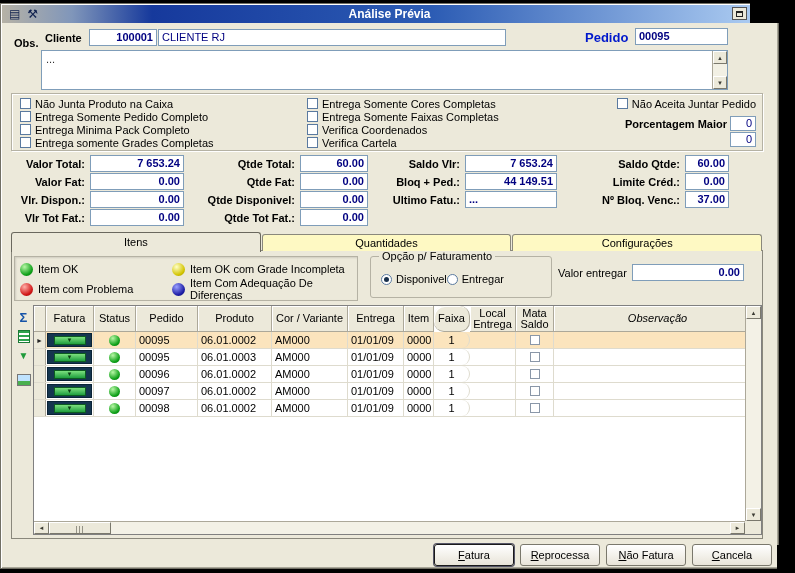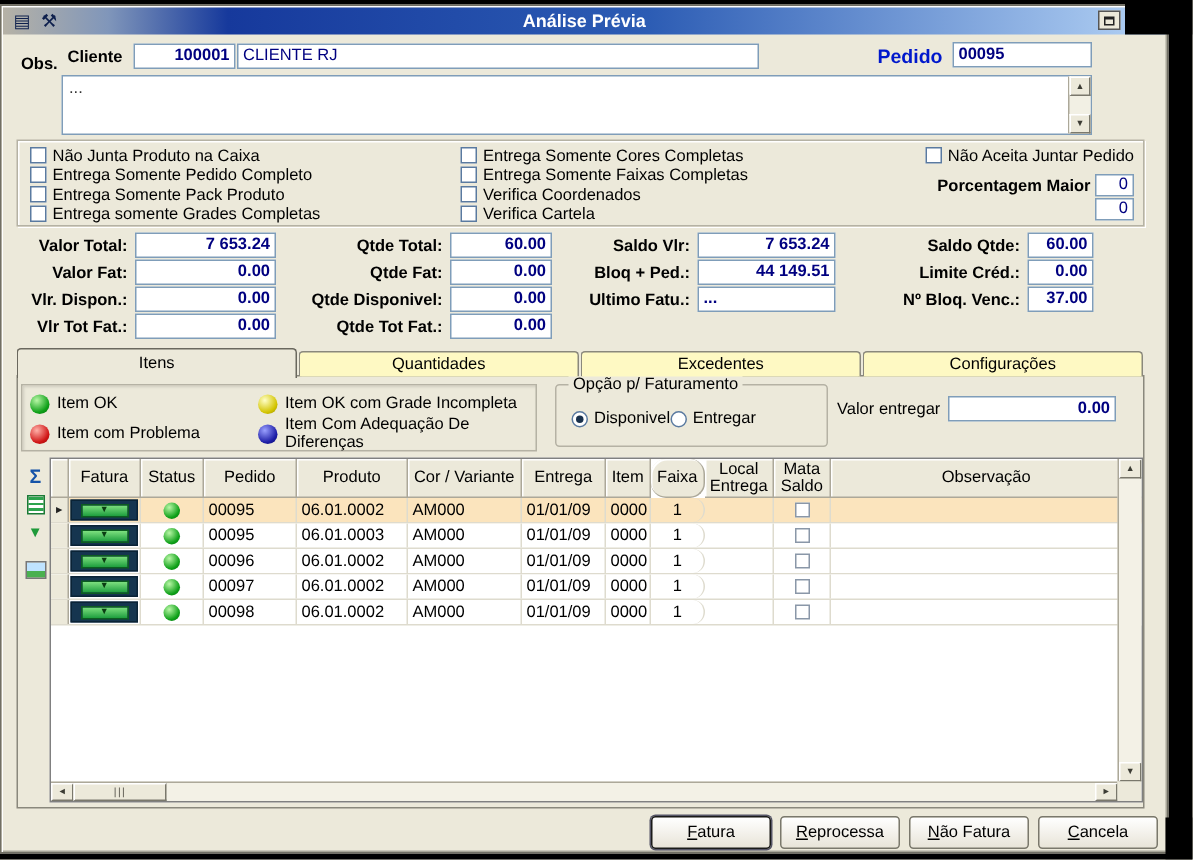--- a/index.html
+++ b/index.html
@@ -137,21 +137,21 @@
   .c-fat  { width: 48px; padding: 1px; }
   .c-st   { width: 42px; justify-content: center; }
   .c-ped  { width: 62px; }
   .c-prod { width: 74px; }
   .c-cor  { width: 76px; }
   .c-ent  { width: 56px; }
   .c-item { width: 30px; }
   .c-fx   { width: 36px; justify-content: center; border-radius: 10px; }
   .c-loc  { width: 46px; justify-content: center; }
   .c-ms   { width: 38px; justify-content: center; }
-  .c-obs  { flex: 1 1 auto; border-right: none; }
+  .c-obs  { flex: 1 1 auto; border-right: none; font-style: italic; }
   .fat-inner { width: 100%; height: 100%; background: #15354f; border: 1px solid #0a2336; display: flex; align-items: center; justify-content: center; }
   .fat-btn { width: 32px; height: 9px; background: linear-gradient(#7de07f, #1e9e3e); border: 1px solid #0c5c20; display: flex; align-items: center; justify-content: center; }
   .fat-btn i { font-style: normal; font-size: 6px; color: #0a3d12; line-height: 1; }
   .ms-box { width: 10px; height: 10px; background: #fff; border: 1px solid #8a97a8; }
   .sb-v { position: absolute; top: 0; right: 0; width: 16px; bottom: 13px; background: #f3f1e6; border-left: 1px solid #aca899; display: flex; flex-direction: column; justify-content: space-between; }
   .sb-h { position: absolute; left: 0; right: 16px; bottom: 0; height: 13px; background: #f3f1e6; border-top: 1px solid #aca899; display: flex; }
   .sb-b.h { width: 15px; height: 100%; flex: 0 0 auto; }
   .sb-th { width: 62px; height: 100%; background: #ece9da; border: 1px solid #fff; border-right-color: #7a786c; border-bottom-color: #7a786c; display: flex; align-items: center; justify-content: center; font-size: 7px; color: #55534a; letter-spacing: 1px; }
   .sb-track { flex: 1 1 auto; }
   .sb-corner { position: absolute; right: 0; bottom: 0; width: 16px; height: 13px; background: #ece9da; }
@@ -203,21 +203,21 @@
       <div class="cbrow">
           <span class="cb"></span>
           <span>Não Junta Produto na Caixa</span>
         </div>
       <div class="cbrow">
           <span class="cb"></span>
           <span>Entrega Somente Pedido Completo</span>
         </div>
       <div class="cbrow">
           <span class="cb"></span>
-          <span>Entrega Somente Pack Produto</span>
+          <span>Entrega Minima Pack Completo</span>
         </div>
       <div class="cbrow">
           <span class="cb"></span>
           <span>Entrega somente Grades Completas</span>
         </div>
     </div>
     <div class="opt-col opt-col-2">
       <div class="cbrow">
           <span class="cb"></span>
           <span>Entrega Somente Cores Completas</span>
@@ -284,21 +284,20 @@
     <div class="field num strong t-field">0.00</div>
     <div></div>
       <div></div>
       <div></div>
       <div></div>
   </div>
 
   <div class="tabbar">
     <div class="tab active">Itens</div>
     <div class="tab">Quantidades</div>
-    <div class="tab">Excedentes</div>
     <div class="tab">Configurações</div>
   </div>
 
   <div class="panel">
 
     <div class="legend">
       <div class="leg-item">
           <span class="dot green"></span>
           <span>Item OK</span>
         </div>

